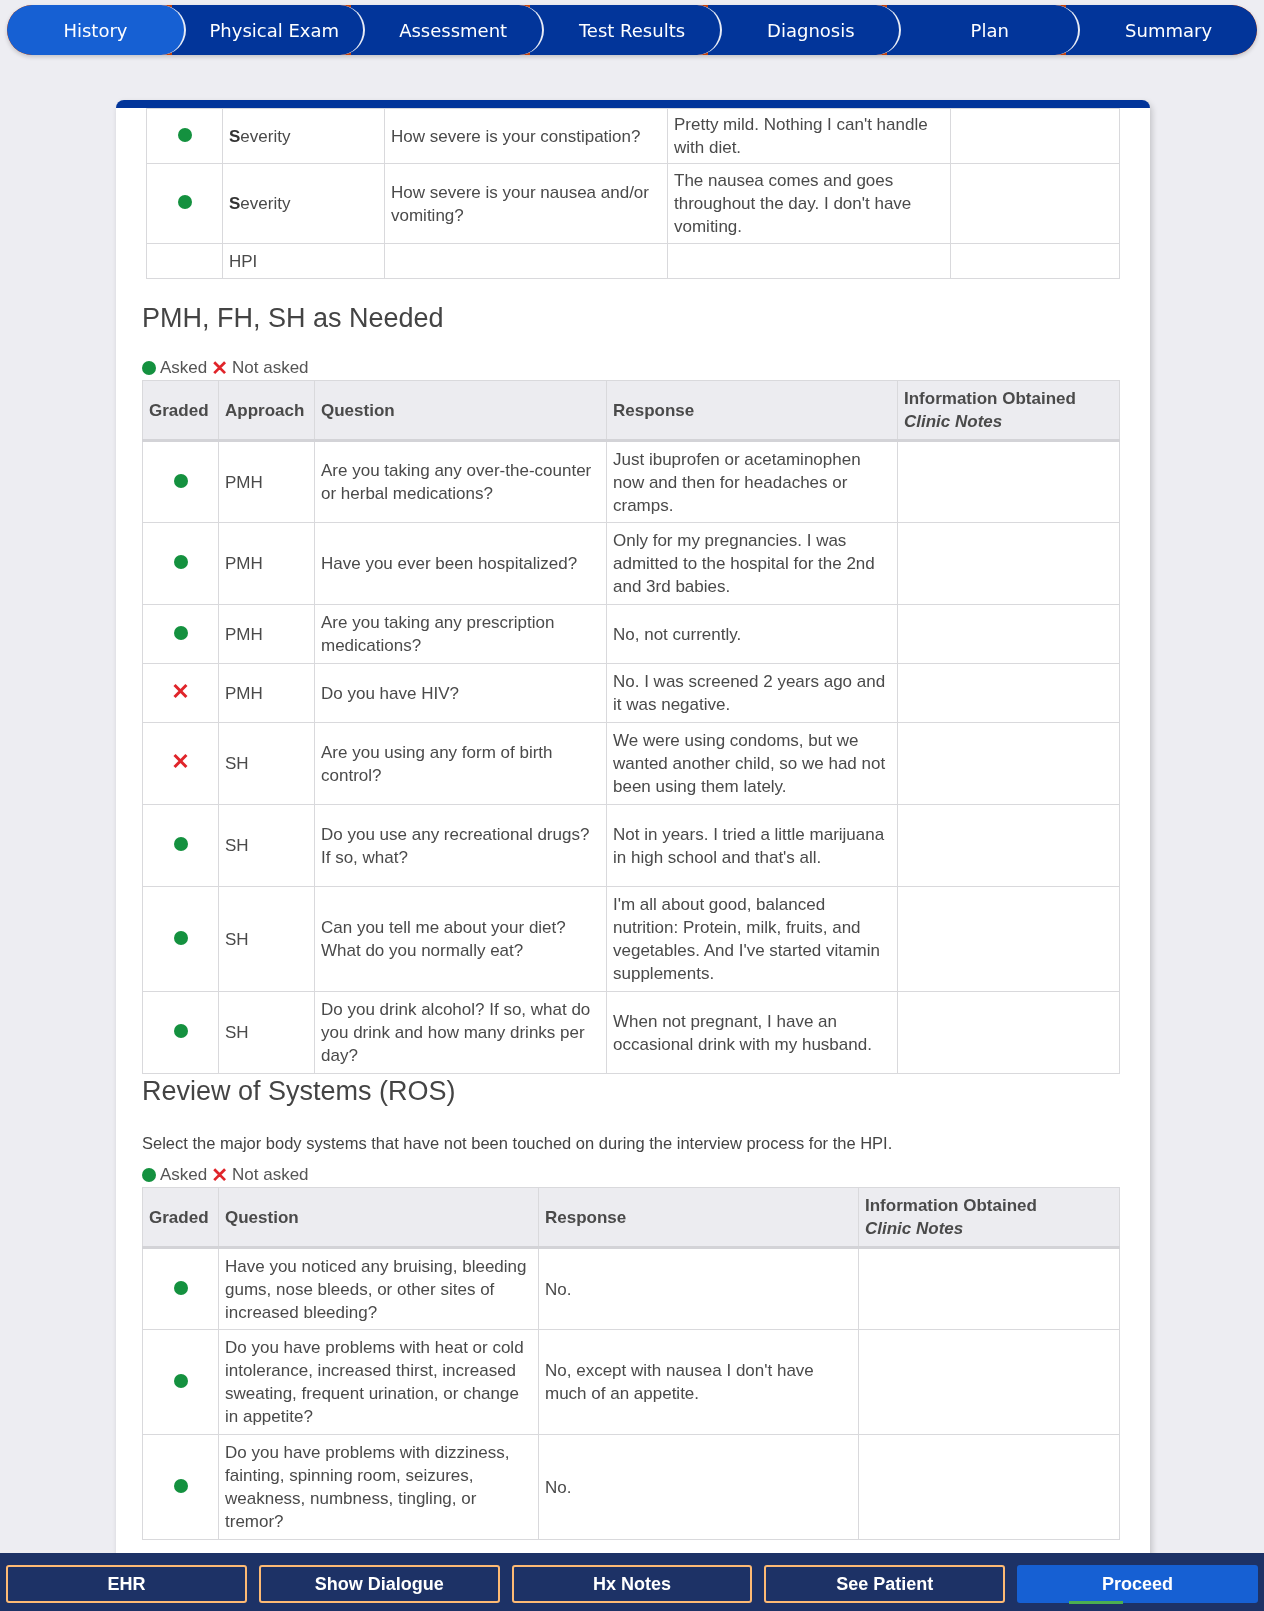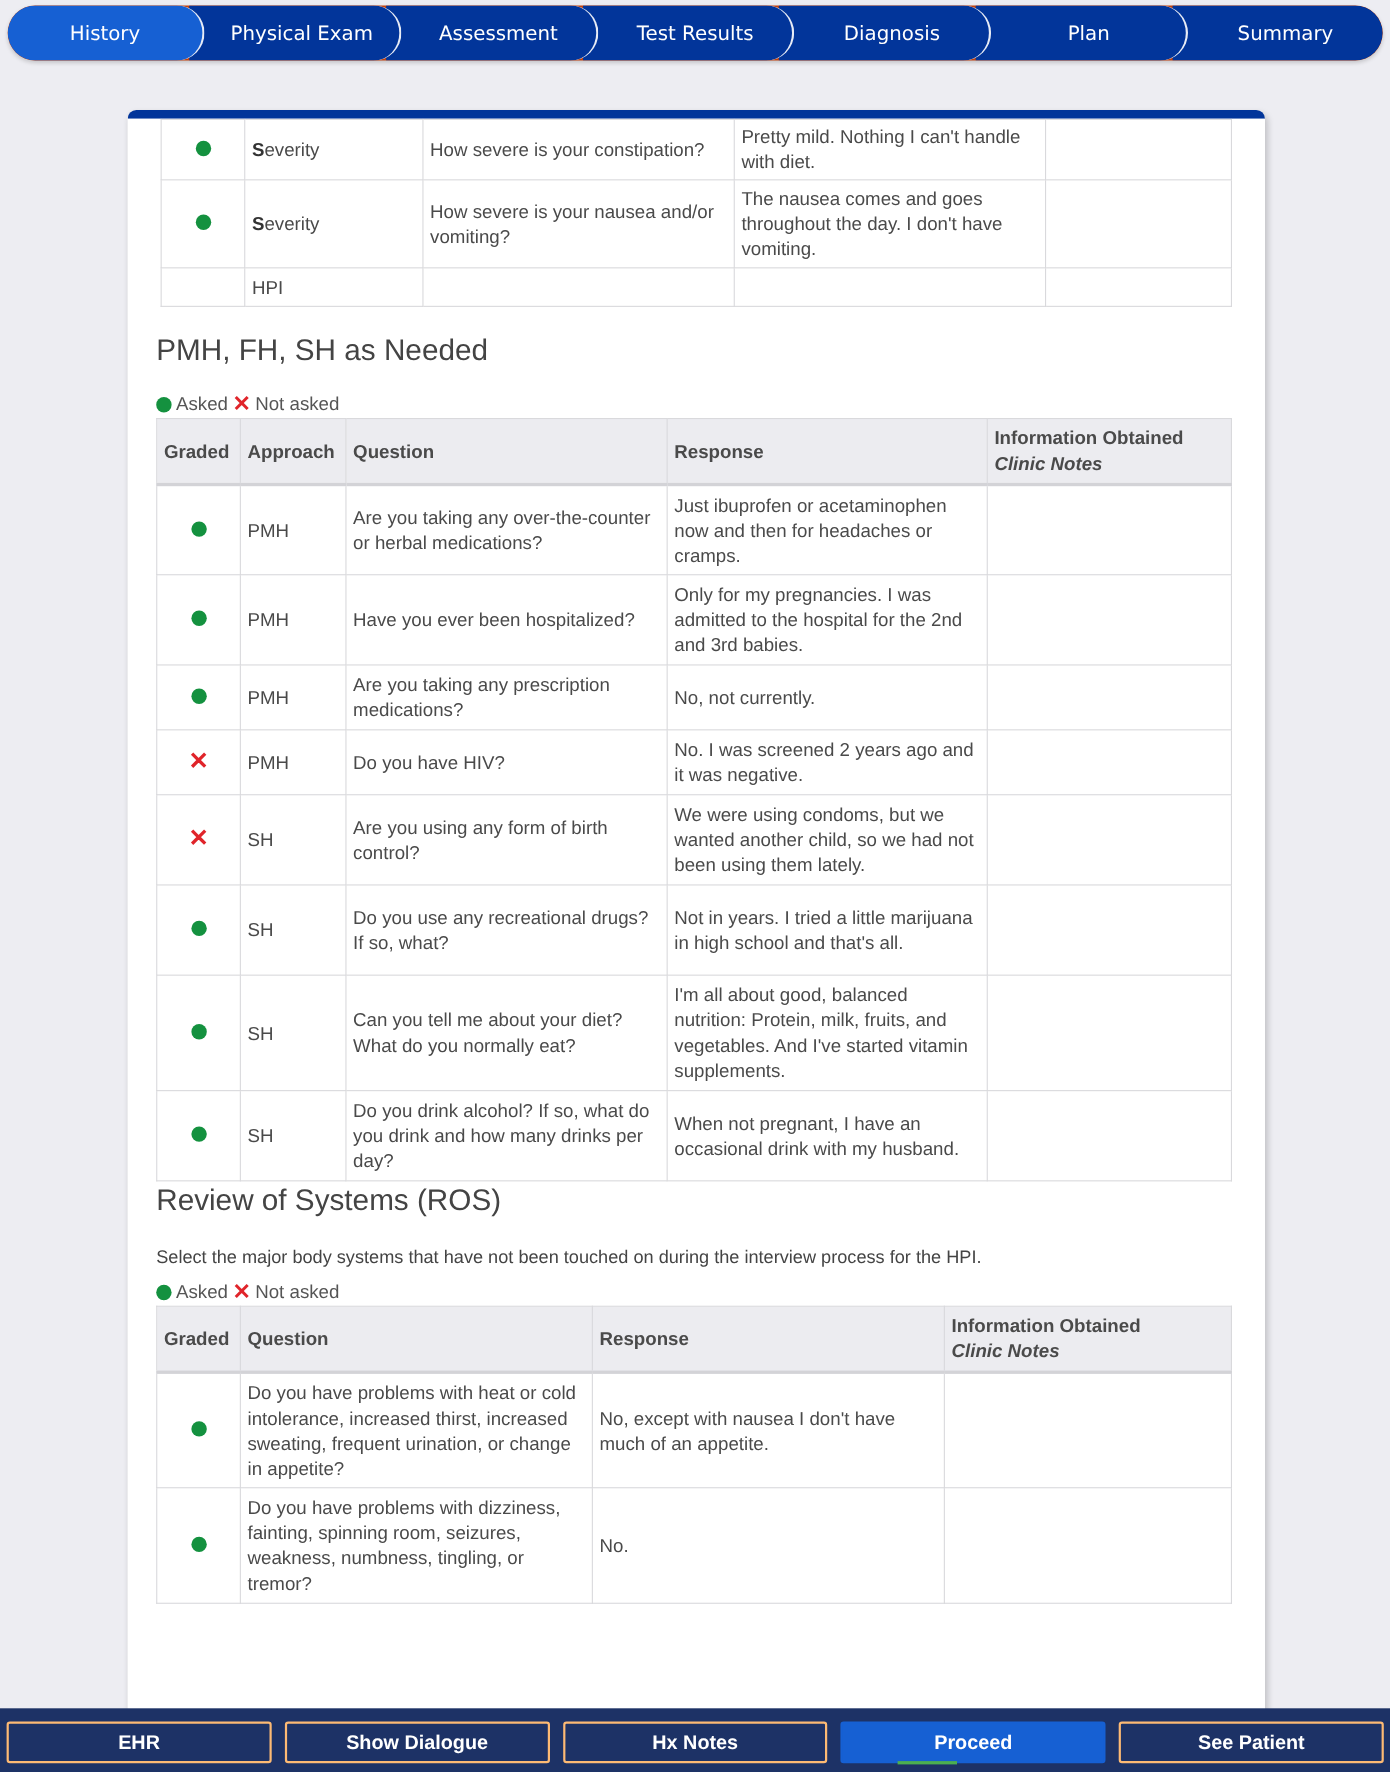--- a/index.html
+++ b/index.html
@@ -266,20 +266,26 @@
           <col style="width:320px">
           <col style="width:261px">
       </colgroup>
       <tbody>
           <tr style="height:60px">
         <th>Graded</th>
         <th>Question</th>
         <th>Response</th>
         <th><span>Information Obtained</span><span class="sub">Clinic Notes</span></th>
       </tr>
+      <tr style="height:82px">
+        <td class="grade"><span class="dot"></span></td>
+        <td>Have you noticed any bruising, bleeding gums, nose bleeds, or other sites of increased bleeding?</td>
+        <td>No.</td>
+        <td></td>
+      </tr>
       <tr style="height:105px">
         <td class="grade"><span class="dot"></span></td>
         <td>Do you have problems with heat or cold intolerance, increased thirst, increased sweating, frequent urination, or change in appetite?</td>
         <td>No, except with nausea I don't have much of an appetite.</td>
         <td></td>
       </tr>
       <tr style="height:105px">
         <td class="grade"><span class="dot"></span></td>
         <td>Do you have problems with dizziness, fainting, spinning room, seizures, weakness, numbness, tingling, or tremor?</td>
         <td>No.</td>
@@ -287,18 +293,18 @@
       </tr>
     </tbody>
       </table>
   </div>
 </div>
 
 <div class="bottombar">
   <div class="bbtn">EHR</div>
   <div class="bbtn">Show Dialogue</div>
   <div class="bbtn">Hx Notes</div>
+  <div class="bbtn">See Patient</div>
   <div class="bbtn primary">
     <span>Proceed</span>
     <span class="underline"></span>
   </div>
-  <div class="bbtn">See Patient</div>
 </div>
 
 </body></html>

